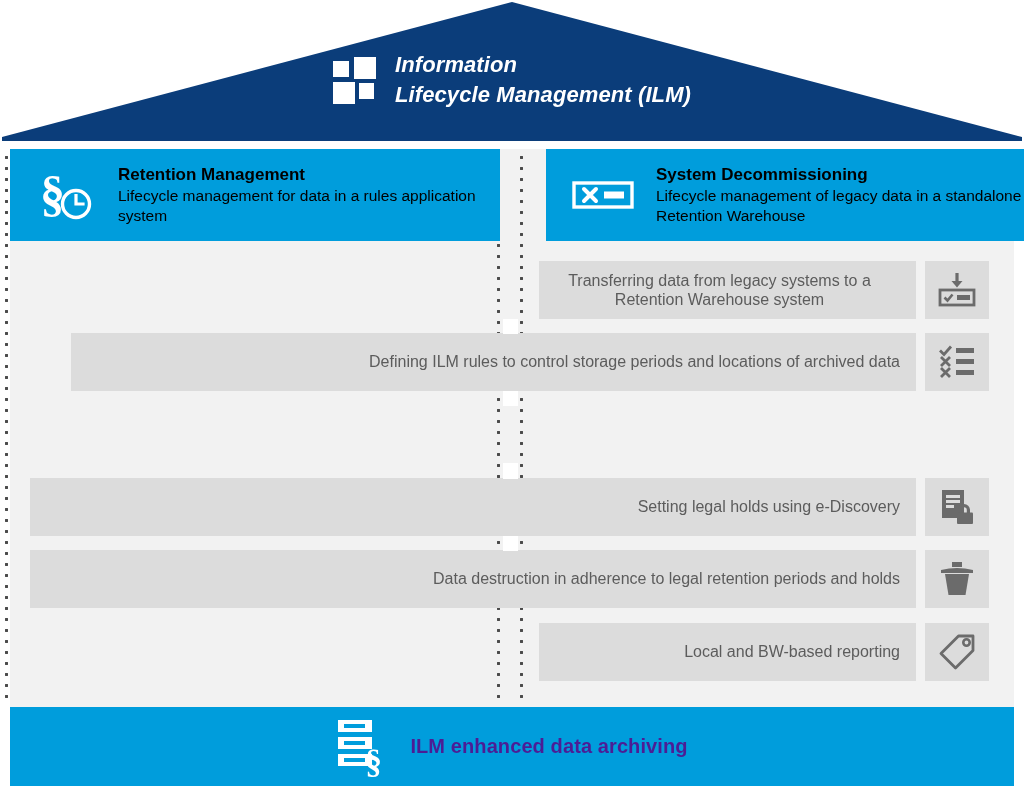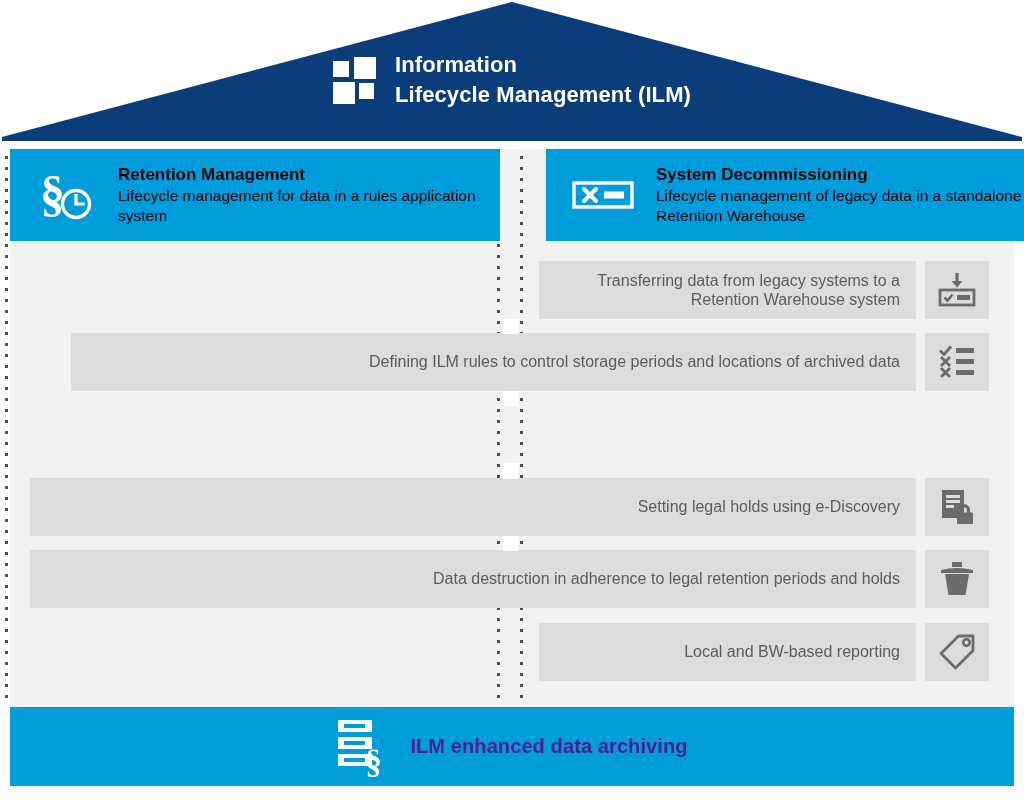--- a/index.html
+++ b/index.html
@@ -14,21 +14,21 @@
     position: relative;
     width: 1024px;
     height: 801px;
     background: #ffffff;
   }
 
   
   .roof {
     position: absolute;
     left: 0; top: 0;
-    width: 1024px; height: 114px;
+    width: 1024px; height: 114px; font-style: italic;
   }
   .roof svg { display: block; }
   .roof-content {
     position: absolute;
     left: 0; top: 0;
     width: 1024px; height: 141px;
     display: flex;
     align-items: center;
     justify-content: center;
     gap: 16px;
@@ -109,21 +109,21 @@
   }
   .row-label {
     background: #dcdcdc;
     display: flex;
     align-items: center;
     justify-content: flex-end;
     padding-right: 16px;
     color: #5c5c5c;
     font-size: 16px;
     line-height: 1.2;
-    text-align: right;
+    text-align: center;
     flex: 1 1 auto;
   }
   .row-icon {
     flex: 0 0 64px;
     width: 64px;
     background: #dcdcdc;
     display: flex;
     align-items: center;
     justify-content: center;
   }

